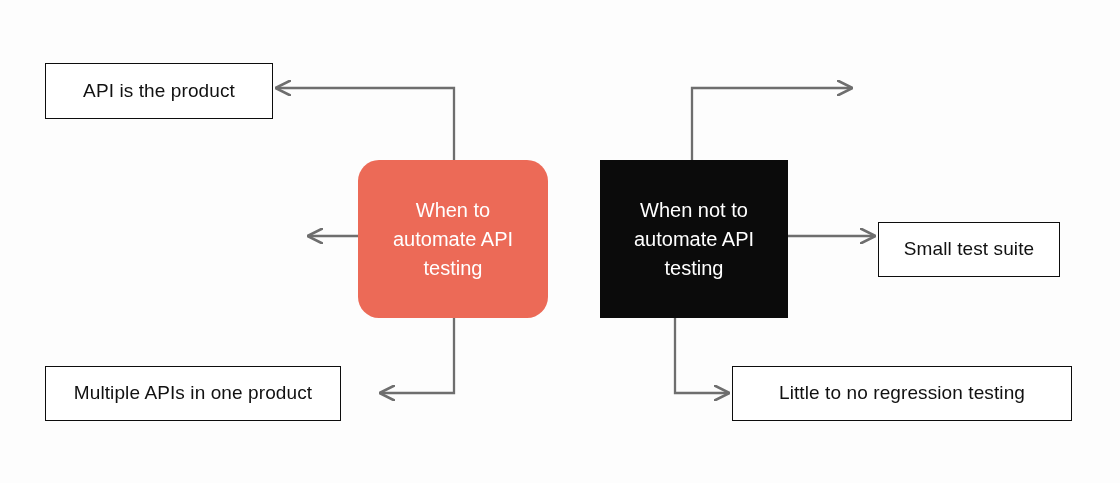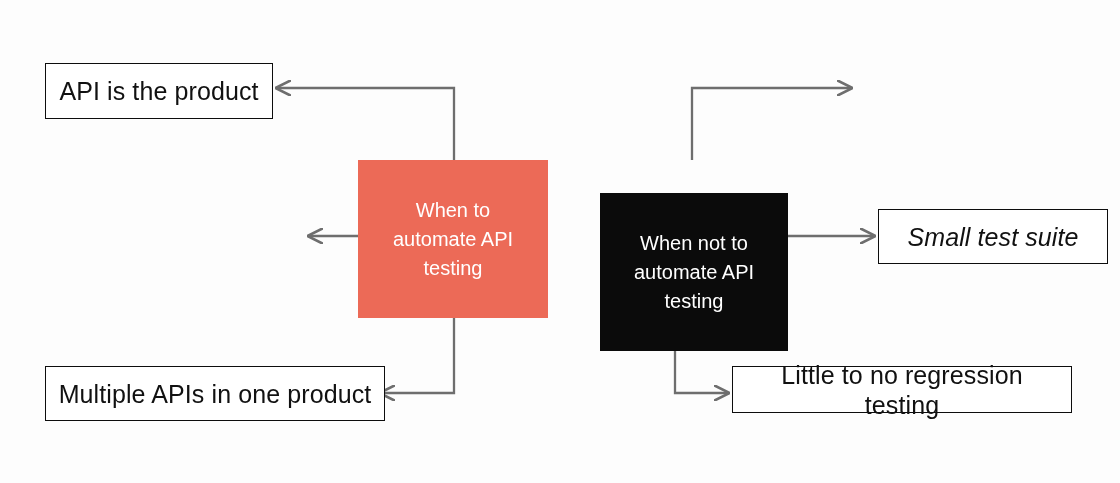--- a/index.html
+++ b/index.html
@@ -30,34 +30,34 @@
     box-sizing: border-box;
     display: flex;
     align-items: center;
     justify-content: center;
     text-align: center;
   }
   .leaf {
     background: #ffffff;
     border: 1.6px solid #0d0d0d;
     color: #111111;
-    font-size: 25px;
+    font-size: 19px;
     line-height: 1.2;
     letter-spacing: 0.1px;
     padding: 0 12px;
   }
   .hub {
     font-size: 20px;
     line-height: 1.45;
     color: #ffffff;
     padding: 0 14px;
     border: none;
   }
   .hub-red   { background: #ec6a57; }
-  .hub-black { background: #0b0b0b; margin-top: 33px; }
+  .hub-black { background: #0b0b0b; }
   .hub span { display: block; }
 </style>
 </head>
 <body>
 
 <div id="canvas">
 
   <svg id="wires" viewBox="0 0 1120 483" width="1120" height="483">
     <defs>
       <marker id="arrowL" viewBox="0 0 10 10" refX="9" refY="5" markerWidth="7" markerHeight="7" orient="auto-start-reverse">
@@ -76,42 +76,42 @@
     <path d="M 788 236 L 874 236" fill="none" stroke="#6e6e6e" stroke-width="2.3" marker-end="url(#arrowL)"></path>
 
     <path d="M 675 318 L 675 393 L 728 393" fill="none" stroke="#6e6e6e" stroke-width="2.3" marker-end="url(#arrowL)"></path>
   </svg>
 
   <div class="node leaf" style="left:45px; top:63px; width:228px; height:56px;">
     <span>API is the product</span>
   </div>
 
 
-  <div class="node leaf" style="left:45px; top:366px; width:340px; height:55px;text-align:center;">
+  <div class="node leaf" style="left:45px; top:366px; width:296px; height:55px;text-align:center;">
     <span>Multiple APIs in one product</span>
   </div>
 
-  <div class="node hub hub-red" style="left:358px; top:160px; width:190px; height:158px;">
+  <div class="node hub hub-red" style="left:358px; top:160px; width:190px; height:158px;border-radius:21px;">
     <div>
       <span>When to</span>
       <span>automate API</span>
       <span>testing</span>
     </div>
   </div>
 
   <div class="node hub hub-black" style="left:600px; top:160px; width:188px; height:158px;">
     <div>
       <span>When not to</span>
       <span>automate API</span>
       <span>testing</span>
     </div>
   </div>
 
 
-  <div class="node leaf" style="left:878px; top:209px; width:230px; height:55px;font-style:italic;">
+  <div class="node leaf" style="left:878px; top:222px; width:182px; height:55px;">
     <span>Small test suite</span>
   </div>
 
-  <div class="node leaf" style="left:732px; top:366px; width:340px; height:47px;">
+  <div class="node leaf" style="left:732px; top:366px; width:340px; height:55px;">
     <span>Little to no regression testing</span>
   </div>
 
 </div>
 
 </body></html>

